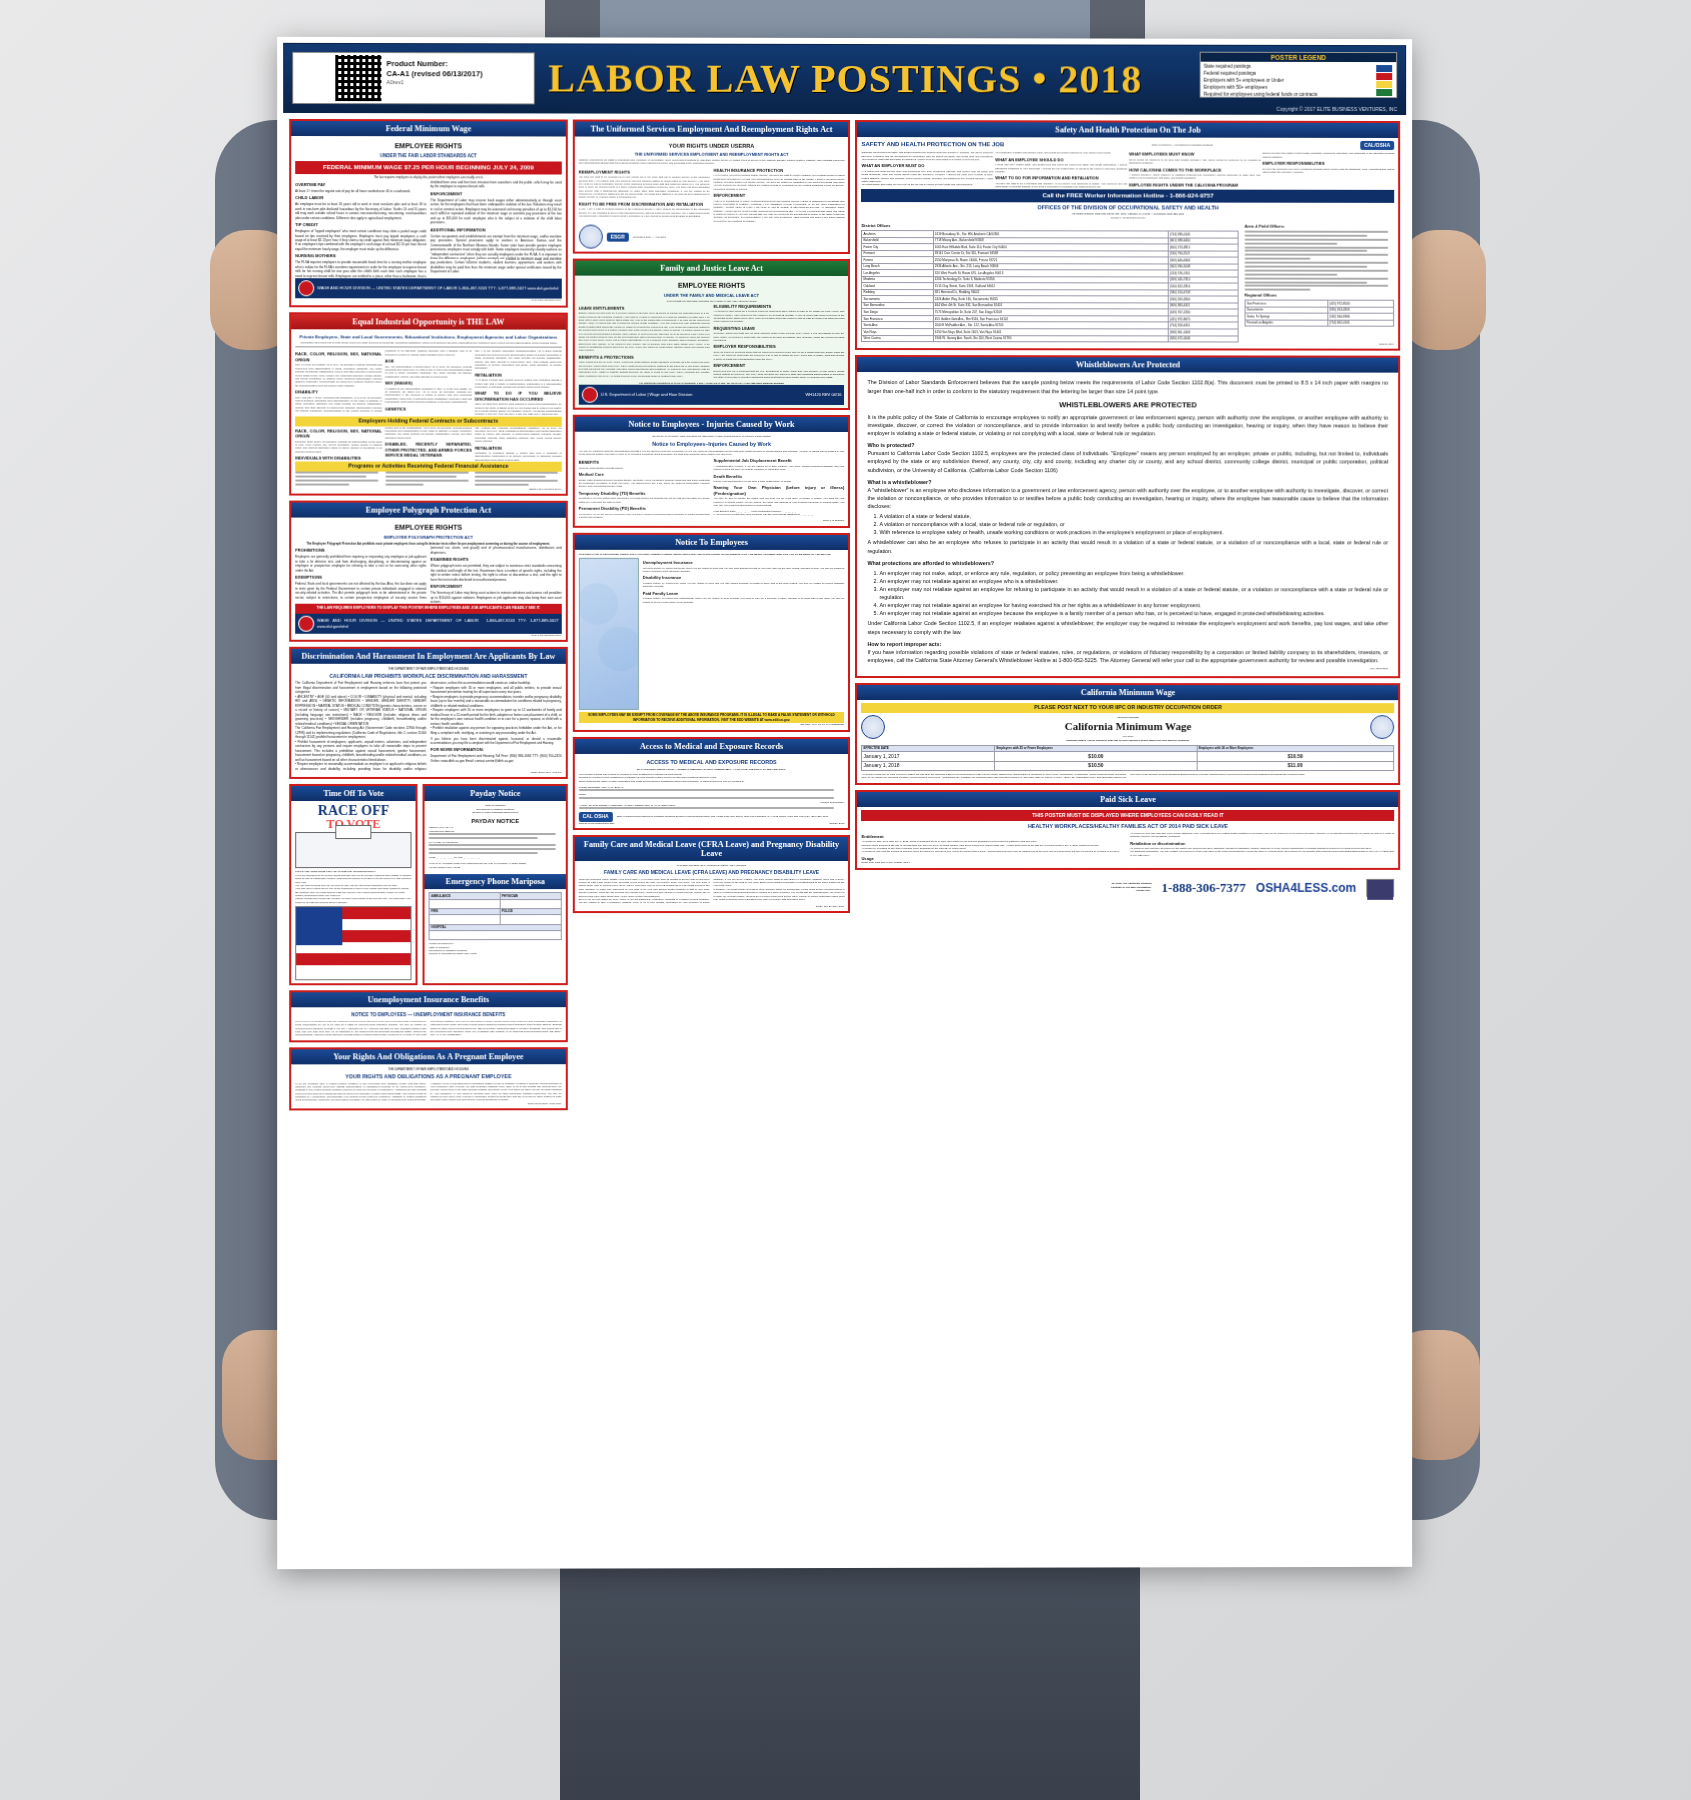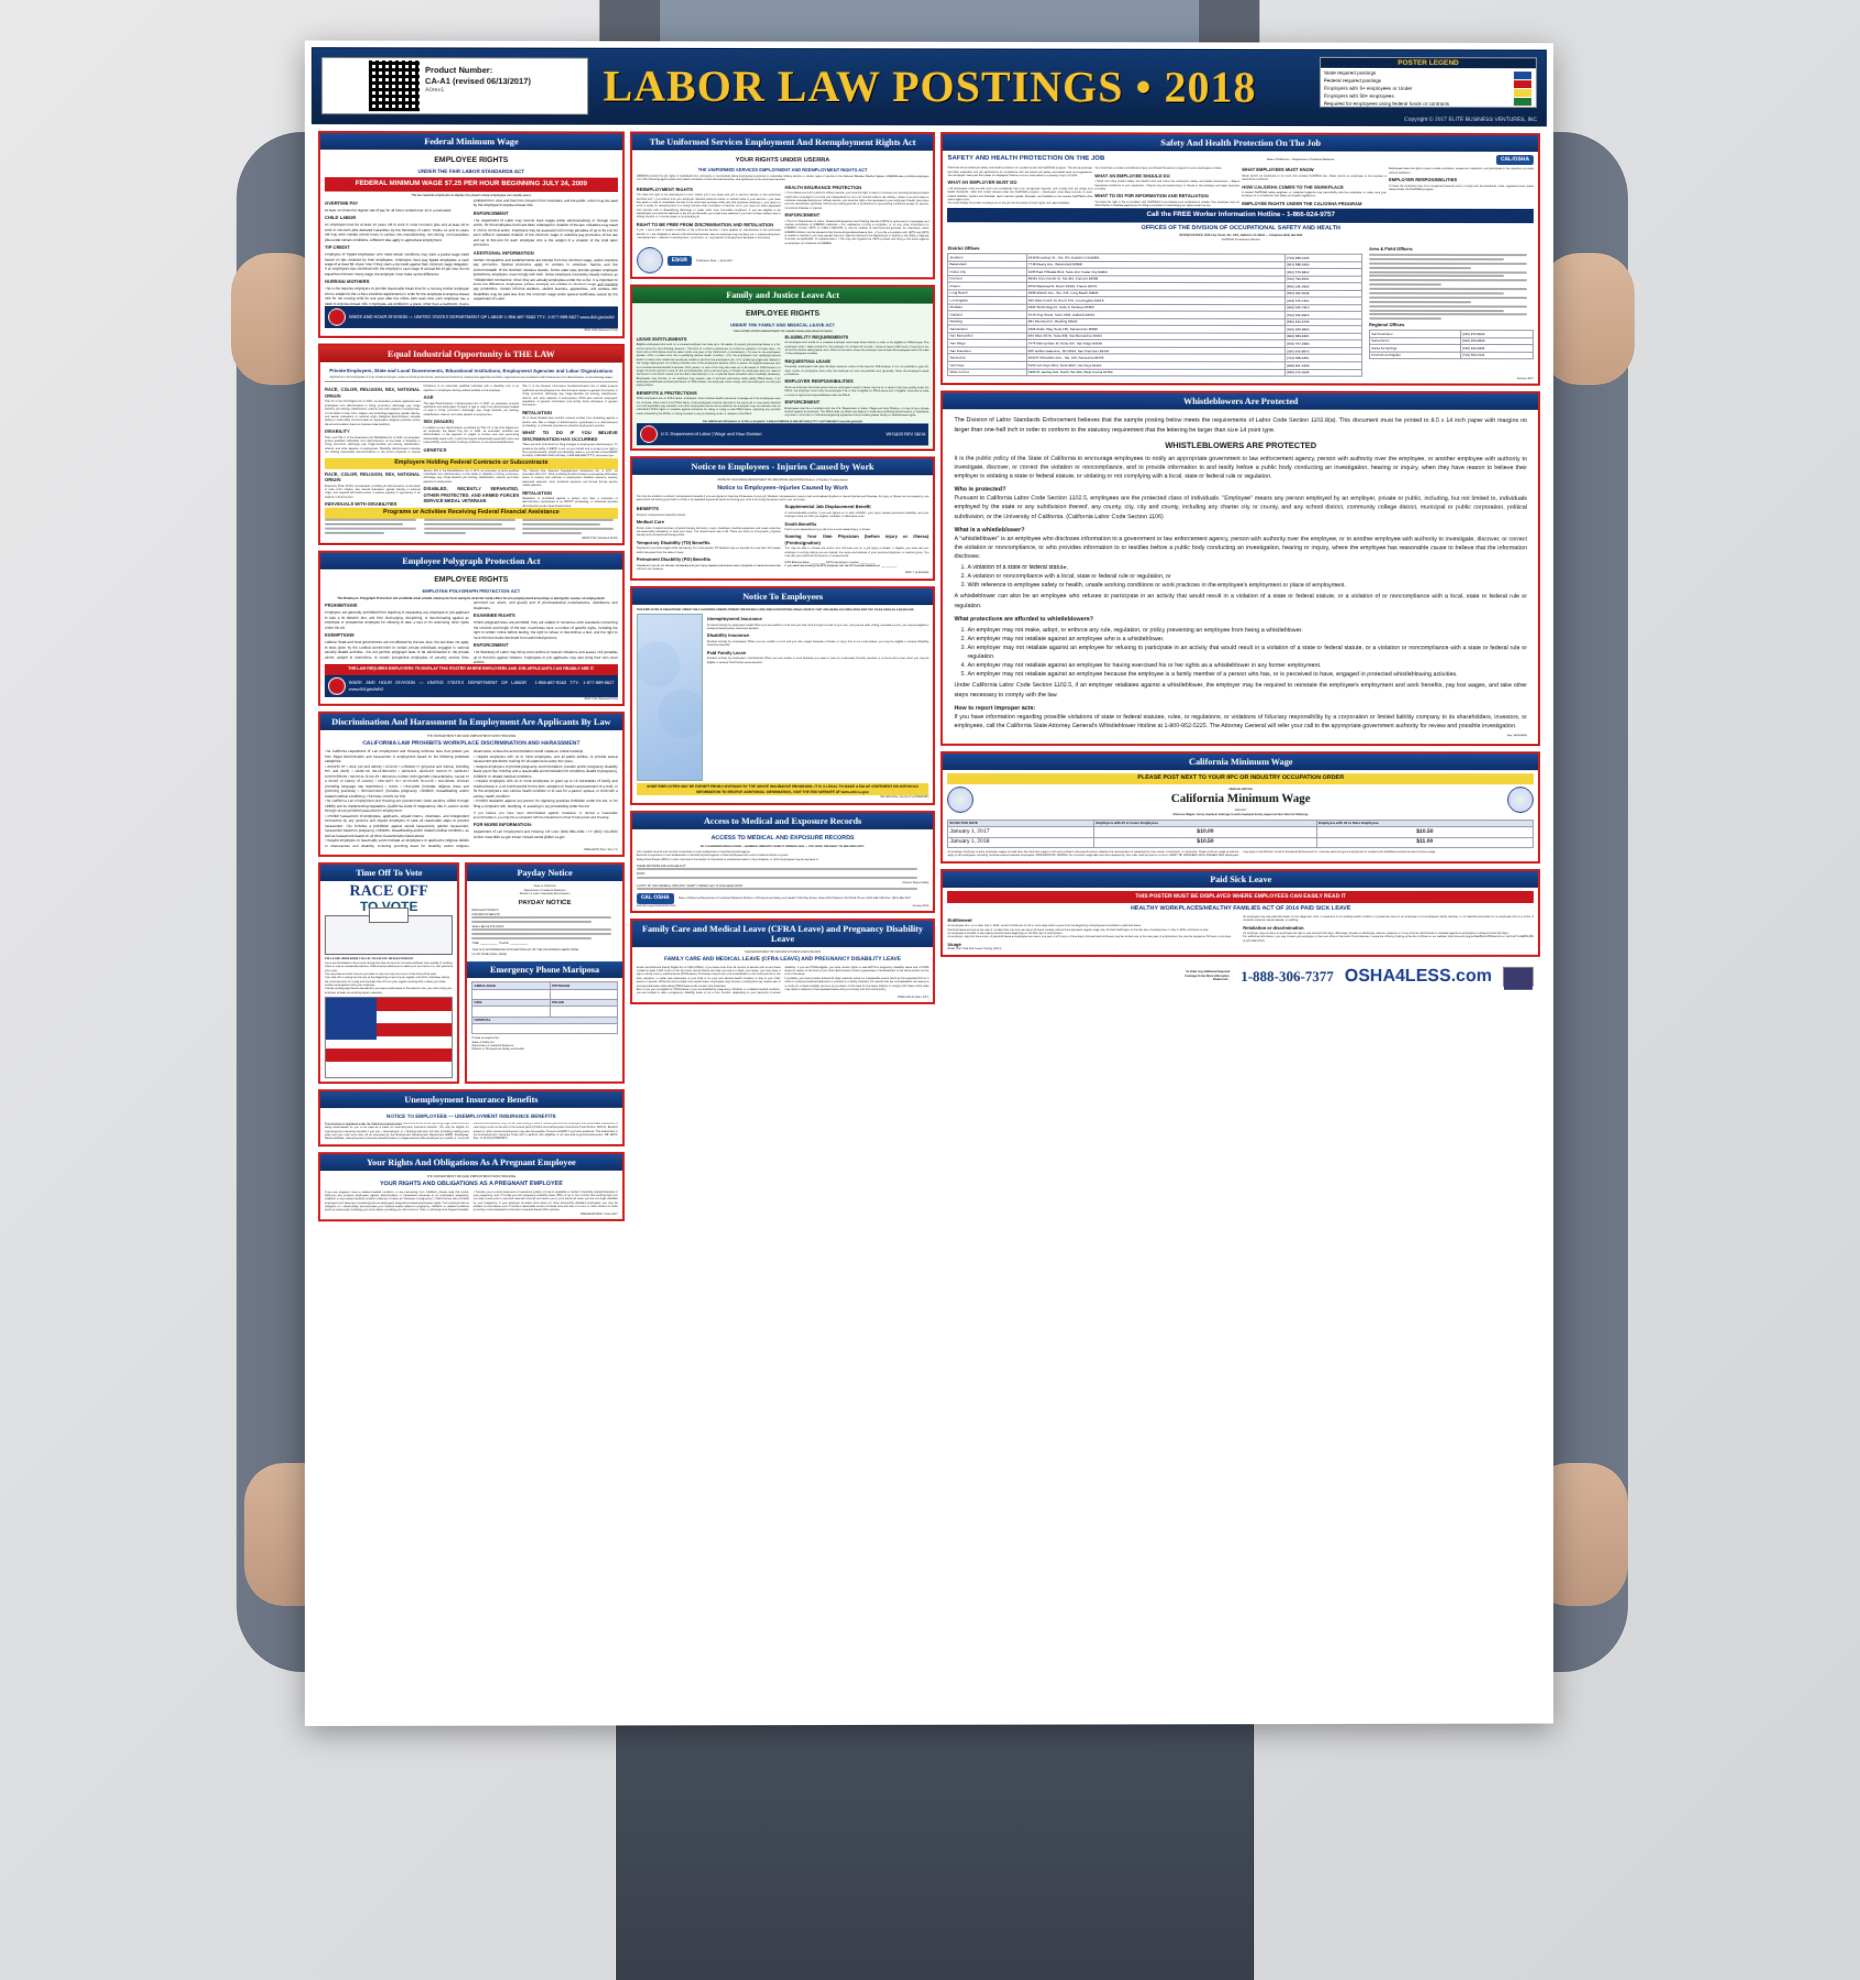--- a/index.html
+++ b/index.html
@@ -92,21 +92,21 @@
   .flagbox{width:60px;height:38px;background:
       linear-gradient(#b22234 0 14%,#fff 14% 28%,#b22234 28% 42%,#fff 42% 56%,#b22234 56% 70%,#fff 70% 84%,#b22234 84% 100%);
       position:relative;border:1px solid #888;}
   .flagbox:before{content:"";position:absolute;left:0;top:0;width:26px;height:20px;background:#3c3b6e;}
   .whd{background:#0e2f68;color:#fff;font-size:4px;padding:2px 3px;display:flex;align-items:center;gap:3px;}
   .whd .circ{width:14px;height:14px;border-radius:50%;background:#c7161d;border:1px solid #fff;}
   .osha{display:inline-block;background:#1b4b96;color:#fff;font-size:5px;font-weight:bold;padding:1px 4px;border-radius:2px;}
   .hotline{background:#0e2f68;color:#fff;font-weight:bold;font-size:6.2px;text-align:center;padding:2px 0;}
   .footer{display:flex;align-items:center;justify-content:flex-end;gap:10px;padding:4px 6px;}
   .foot-phone{color:#12377a;font-weight:bold;font-size:13px;font-family:"Liberation Serif",serif;}
-  .foot-logo{font-size:16px;font-weight:bold;color:#1b3f8f;}
+  .foot-logo{font-size:12px;font-weight:bold;color:#1b3f8f;}
   .vote-stripes{height:72px;background:
       linear-gradient(#c7161d 0 16%,#fff 16% 32%,#c7161d 32% 48%,#fff 48% 64%,#c7161d 64% 80%,#fff 80% 100%);
       border:1px solid #777;position:relative;}
   .vote-stripes:before{content:"";position:absolute;left:0;top:0;width:40%;height:52%;background:#1b3f8f;}
   .ballot{height:34px;border:1px solid #666;background:#f3f5f9;position:relative;}
   .ballot:before{content:"";position:absolute;left:50%;top:-8px;transform:translateX(-50%);width:34px;height:12px;background:#fff;border:1px solid #666;}
   .tbl{width:100%;border-collapse:collapse;font-size:3px;}
   .tbl td,.tbl th{border:.5px solid #99a;padding:.6px 1.2px;}
   .tbl th{background:#dbe3f2;font-size:3px;}
   .wmark{position:absolute;inset:0;opacity:.12;background:
@@ -296,21 +296,21 @@
             </div>
             <div class="micro" style="text-align:right">DFEH-E07R (Dec / Mar 17)</div>
           </div>
         </div>
 
         <div style="display:flex;gap:5px">
           <div class="card" style="width:47%">
             <div class="card-t">Time Off To Vote</div>
             <div class="card-b" style="text-align:center">
               <div style="font-family:'Liberation Serif',serif;font-weight:bold;font-size:14px;color:#12377a;line-height:1">RACE OFF</div>
-              <div style="font-family:Liberation Sans, sans-serif;font-weight:bold;font-size:12px;color:#0c4a6e;line-height:1;margin-bottom:2px">TO VOTE</div>
+              <div style="font-family:Liberation Serif, serif;font-weight:bold;font-size:12px;color:#ef4444;line-height:1;margin-bottom:2px">TO VOTE</div>
               <div class="ballot"></div>
               <div class="micro" style="text-align:left;margin-top:2px">
                 <div style="font-weight:bold">POLLS ARE OPEN FROM 7:00 A.M. TO 8:00 P.M. ON ELECTION DAY</div>
                 <div>If you are scheduled to be at work during that time and you do not have sufficient time outside of working hours to vote at a statewide election, California law allows you to take up to two hours of it, with paid time off to vote.</div>
                 <div>You may take as much time as you need to vote, but only two hours of that time will be paid.</div>
                 <div>Your time off for voting can be only at the beginning or end of your regular work shift, whichever allows the most free time for voting and the least time off from your regular working shift, unless you make another arrangement with your employer.</div>
                 <div>If those working days before the election you were a well aware of the need to vote, you must notify your employer at least two working days in advance.</div>
               </div>
               <div class="vote-stripes" style="margin-top:2px"></div>
             </div>

